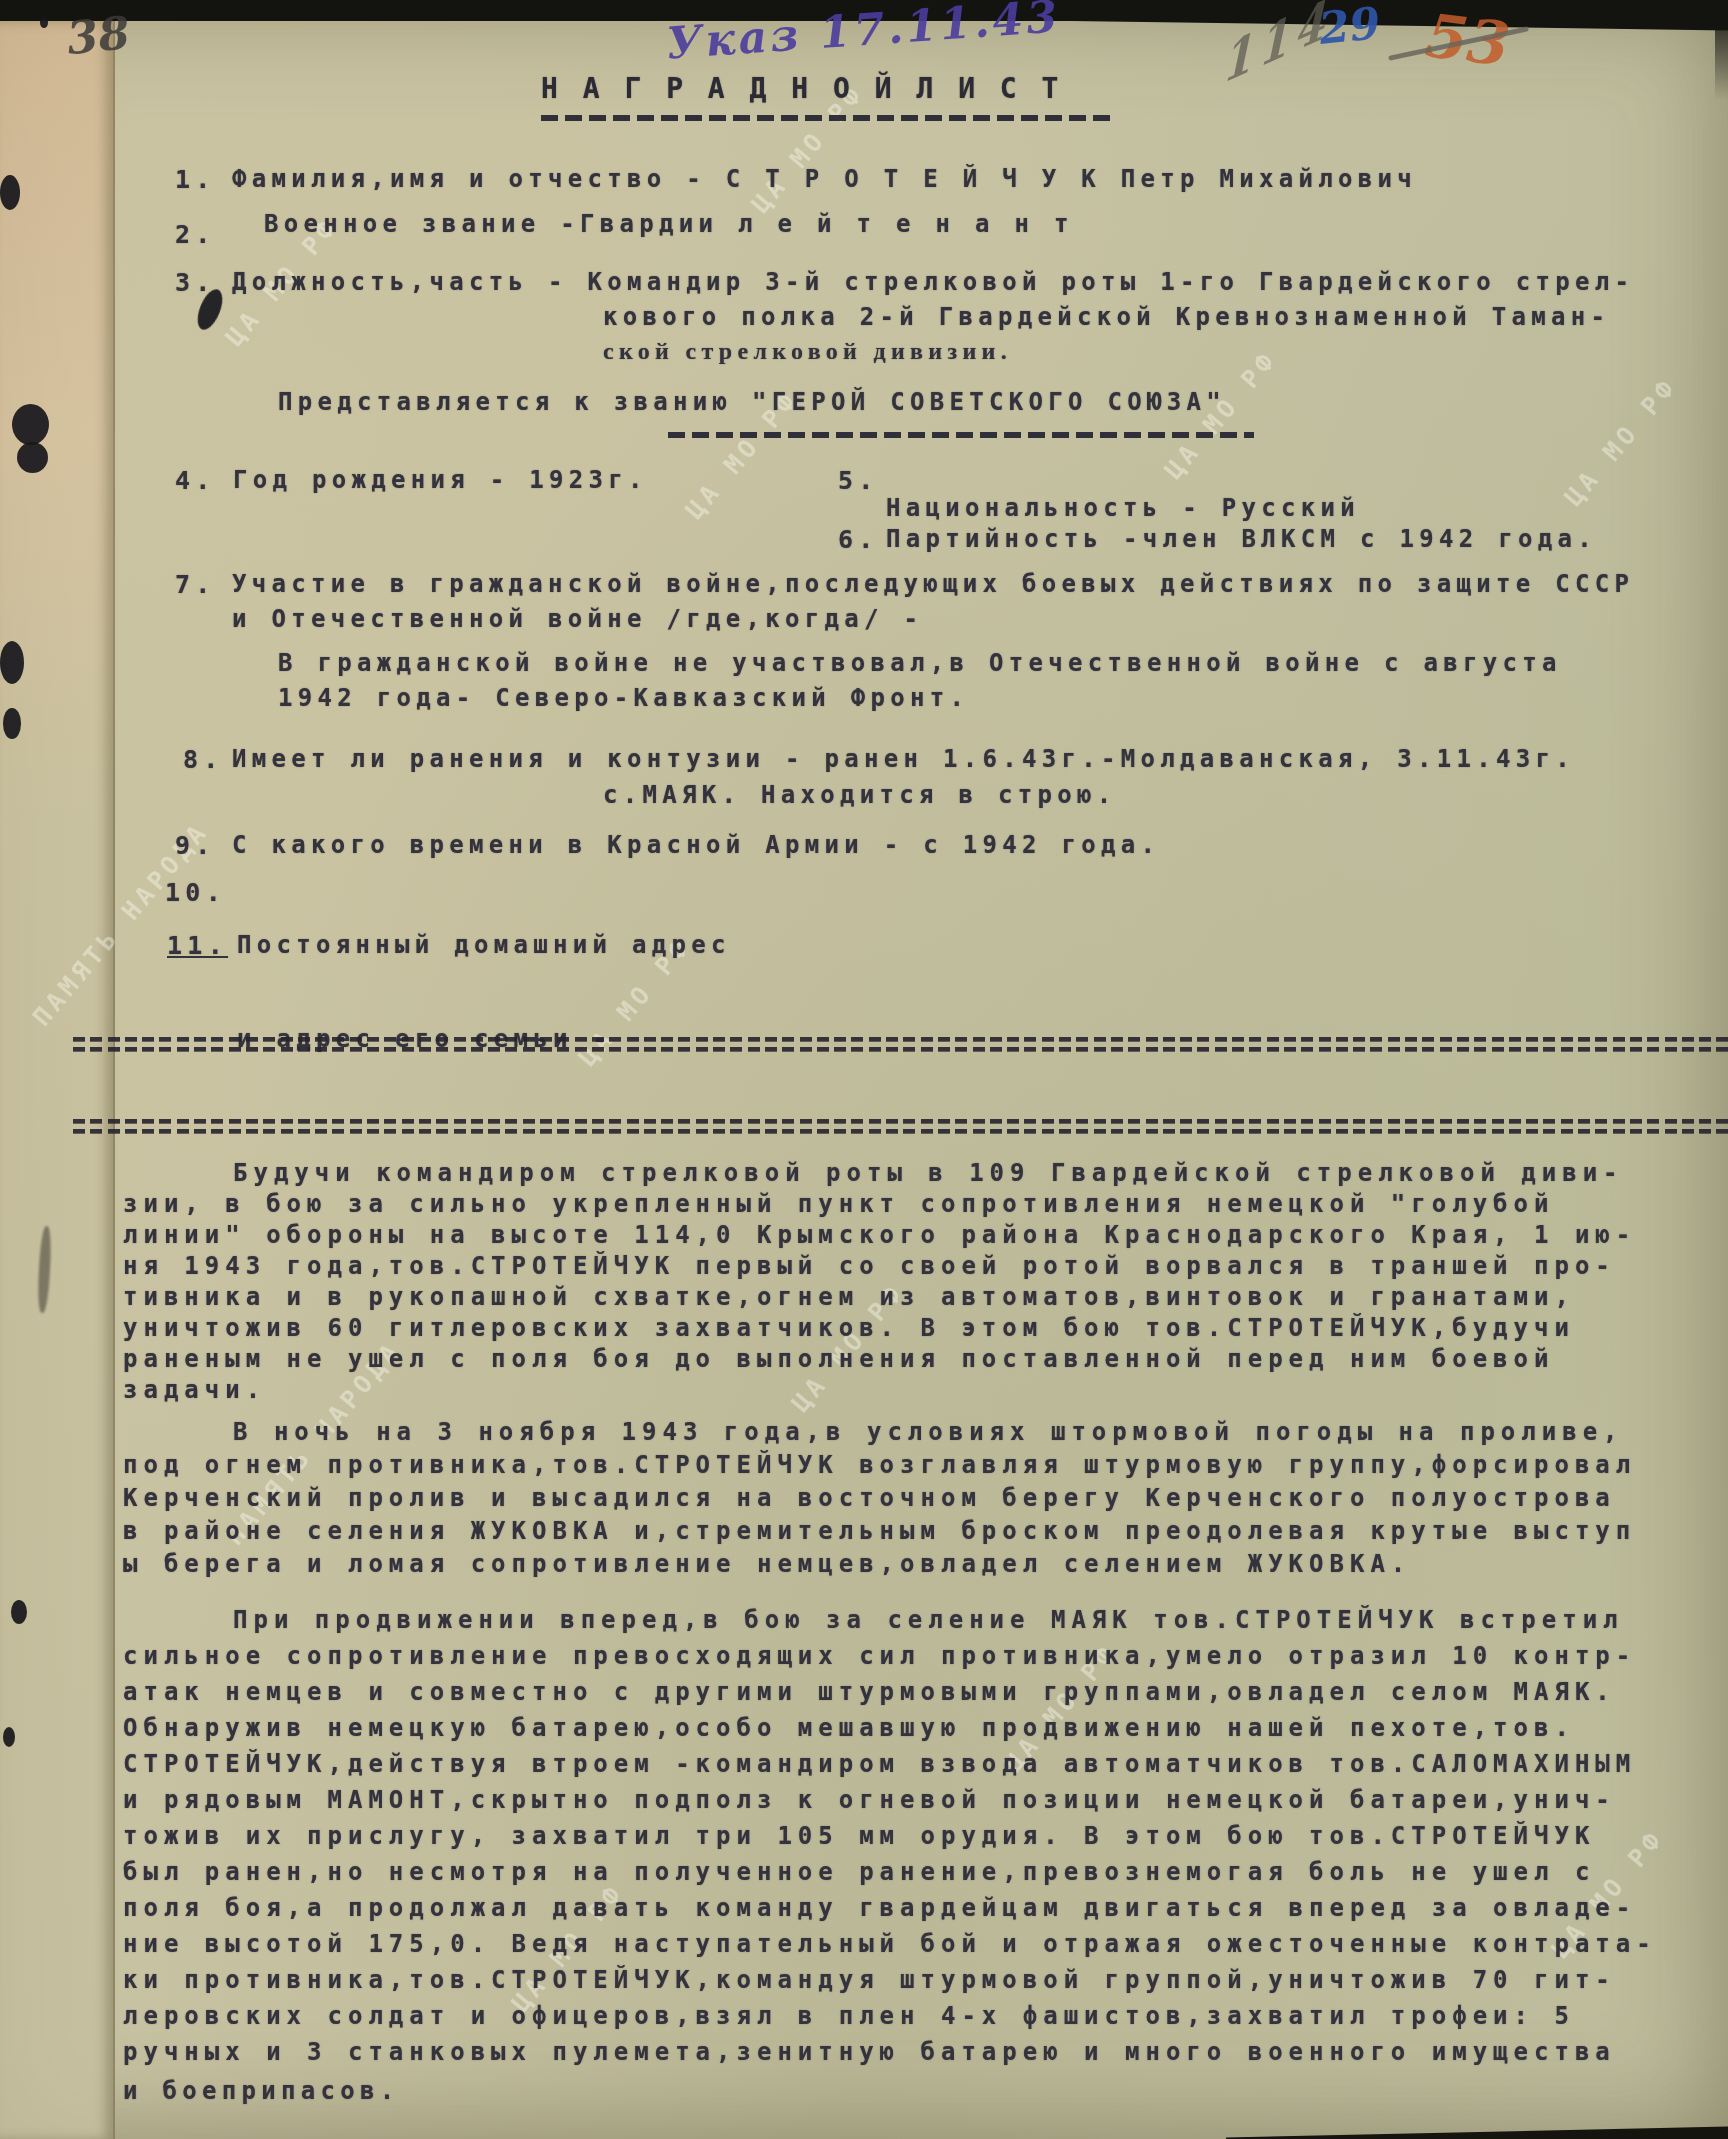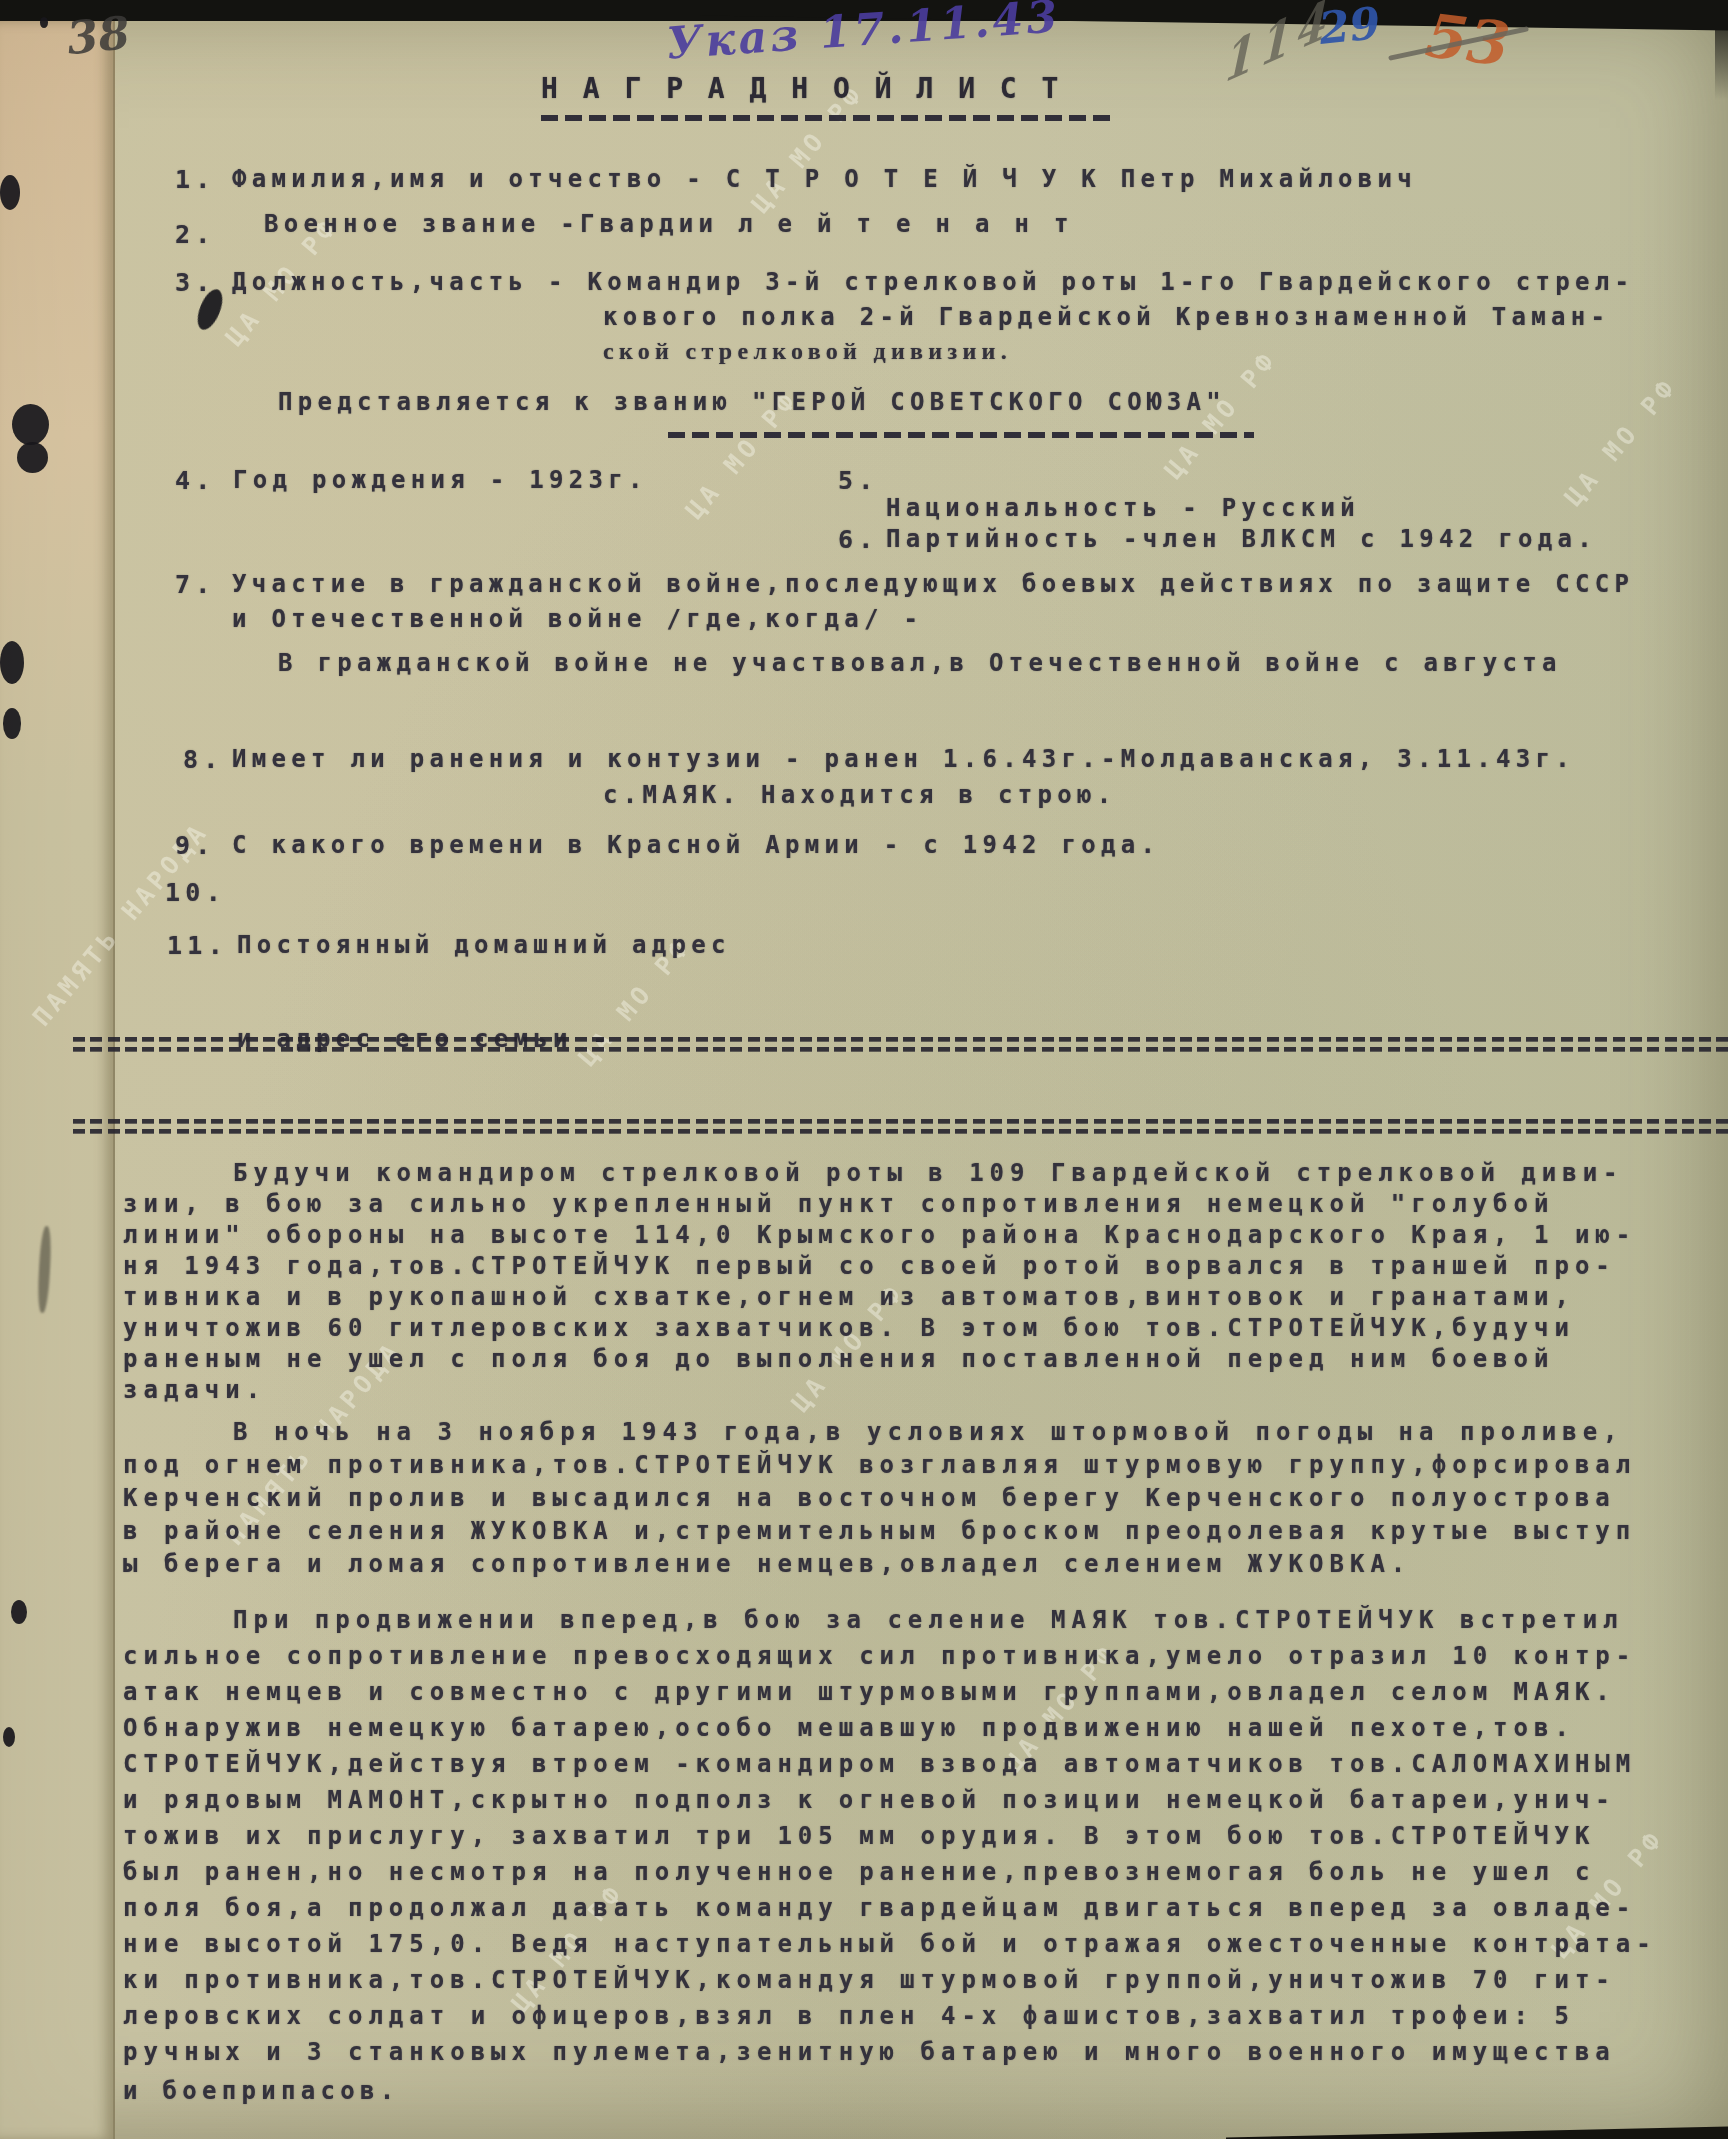--- a/index.html
+++ b/index.html
@@ -161,31 +161,32 @@
   <div class="t" style="left:233px;top:466px;">Год рождения - 1923г.</div>
   <div class="t num" style="left:838px;top:466px;">5.</div>
   <div class="t" style="left:886px;top:466px;margin-top:28px;">Национальность - Русский</div>
   <div class="t num" style="left:838px;top:525px;">6.</div>
   <div class="t" style="left:886px;top:525px;">Партийность -член ВЛКСМ с 1942 года.</div>
 
   <div class="t num" style="left:175px;top:570px;">7.</div>
   <div class="t" style="left:232px;top:570px;">Участие в гражданской войне,последующих боевых действиях по защите СССР</div>
   <div class="t" style="left:232px;top:605px;">и Отечественной войне /где,когда/ -</div>
   <div class="t" style="left:278px;top:649px;">В гражданской войне не участвовал,в Отечественной войне с августа</div>
+  <div class="t" style="left:278px;top:684px;">1942 года- Северо-Кавказский Фронт.</div>
 
   <div class="t num" style="left:183px;top:745px;">8.</div>
   <div class="t" style="left:232px;top:745px;">Имеет ли ранения и контузии - ранен 1.6.43г.-Молдаванская, 3.11.43г.</div>
   <div class="t" style="left:603px;top:781px;">с.МАЯК. Находится в строю.</div>
 
   <div class="t num" style="left:175px;top:831px;">9.</div>
   <div class="t" style="left:232px;top:831px;">С какого времени в Красной Армии - с 1942 года.</div>
 
   <div class="t num" style="left:165px;top:878px;">10.</div>
 
-  <div class="t num" style="left:167px;top:931px;">11.</div>
+  <div class="t num" style="left:167px;top:931px;text-decoration:underline;">11.</div>
   <div class="t" style="left:237px;top:931px;">Постоянный домашний адрес</div>
   <div class="t" style="left:237px;top:1025px;">и адрес его семьи -</div>
 
   <div class="equals" style="top:1037px;"></div>
   <div class="equals" style="top:1119px;"></div>
 
   <div class="para p1" style="left:123px;top:1158px;">
     <div class="ind">Будучи командиром стрелковой роты в 109 Гвардейской стрелковой диви-</div>
     <div>зии, в бою за сильно укрепленный пункт сопротивления немецкой "голубой</div>
     <div>линии" обороны на высоте 114,0 Крымского района Краснодарского Края, 1 ию-</div>

